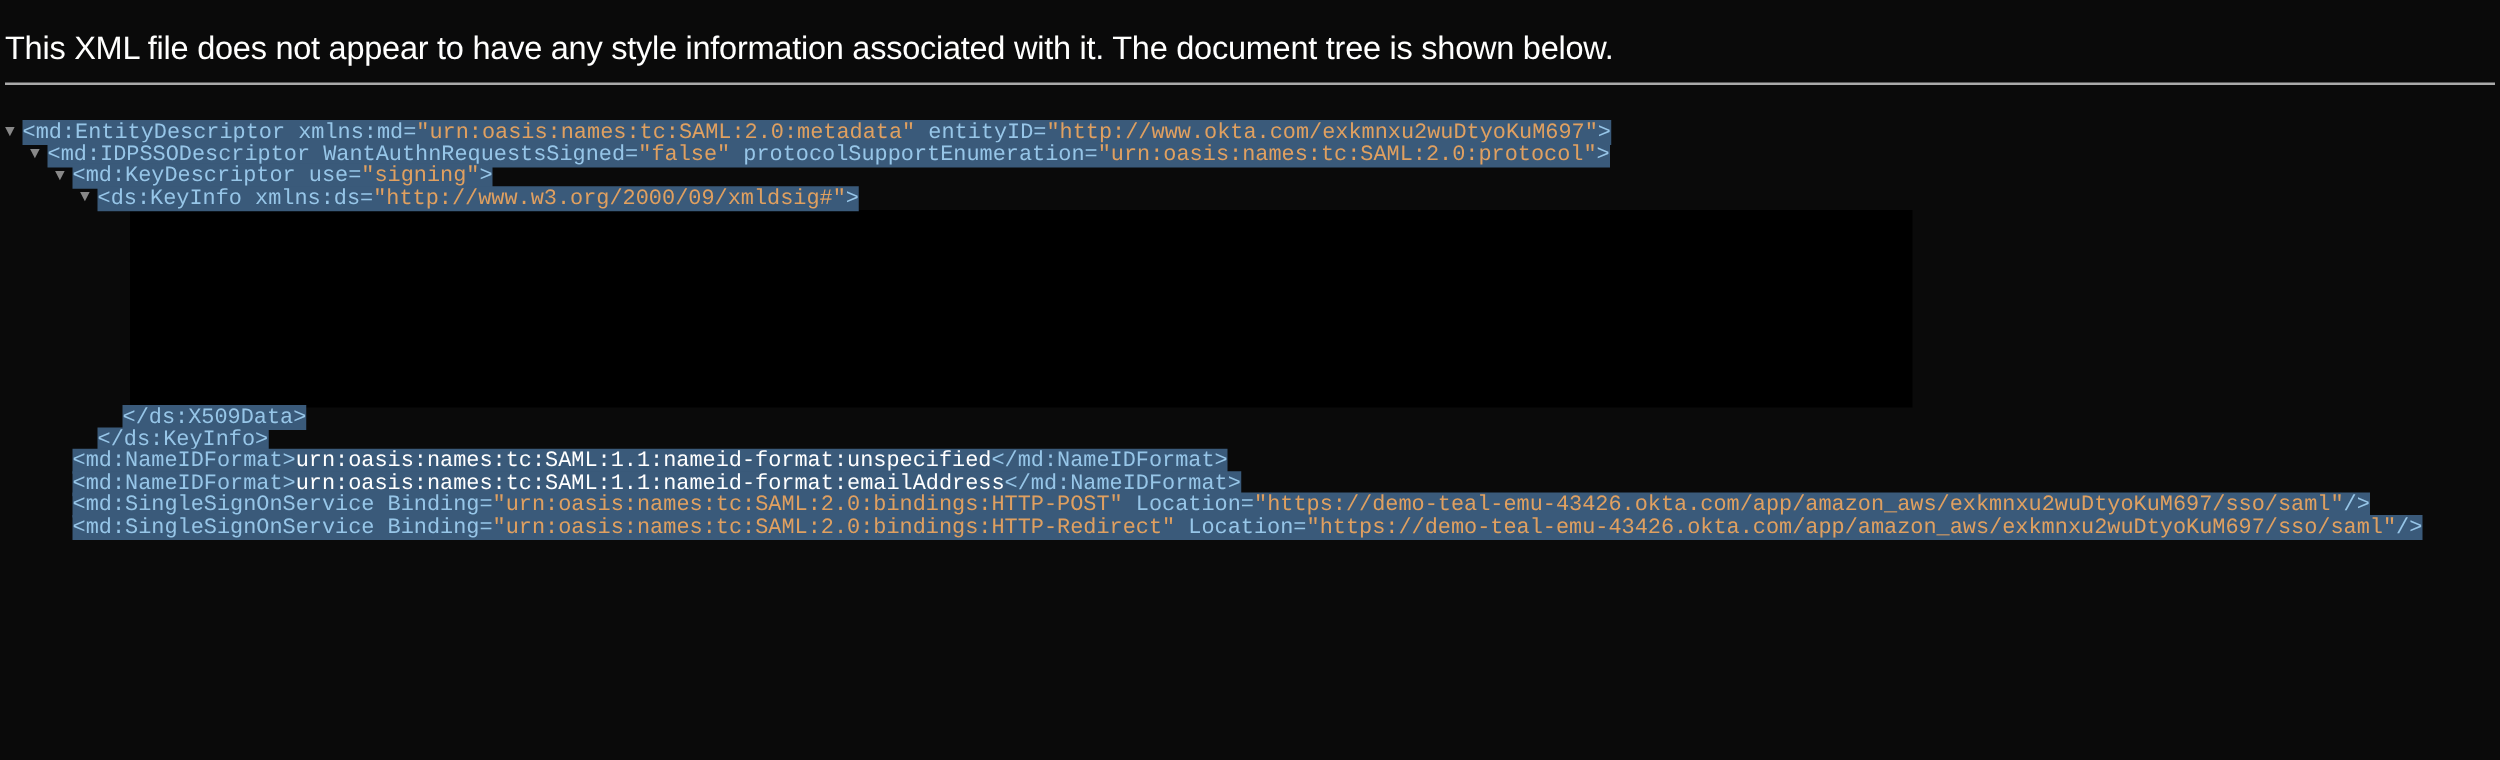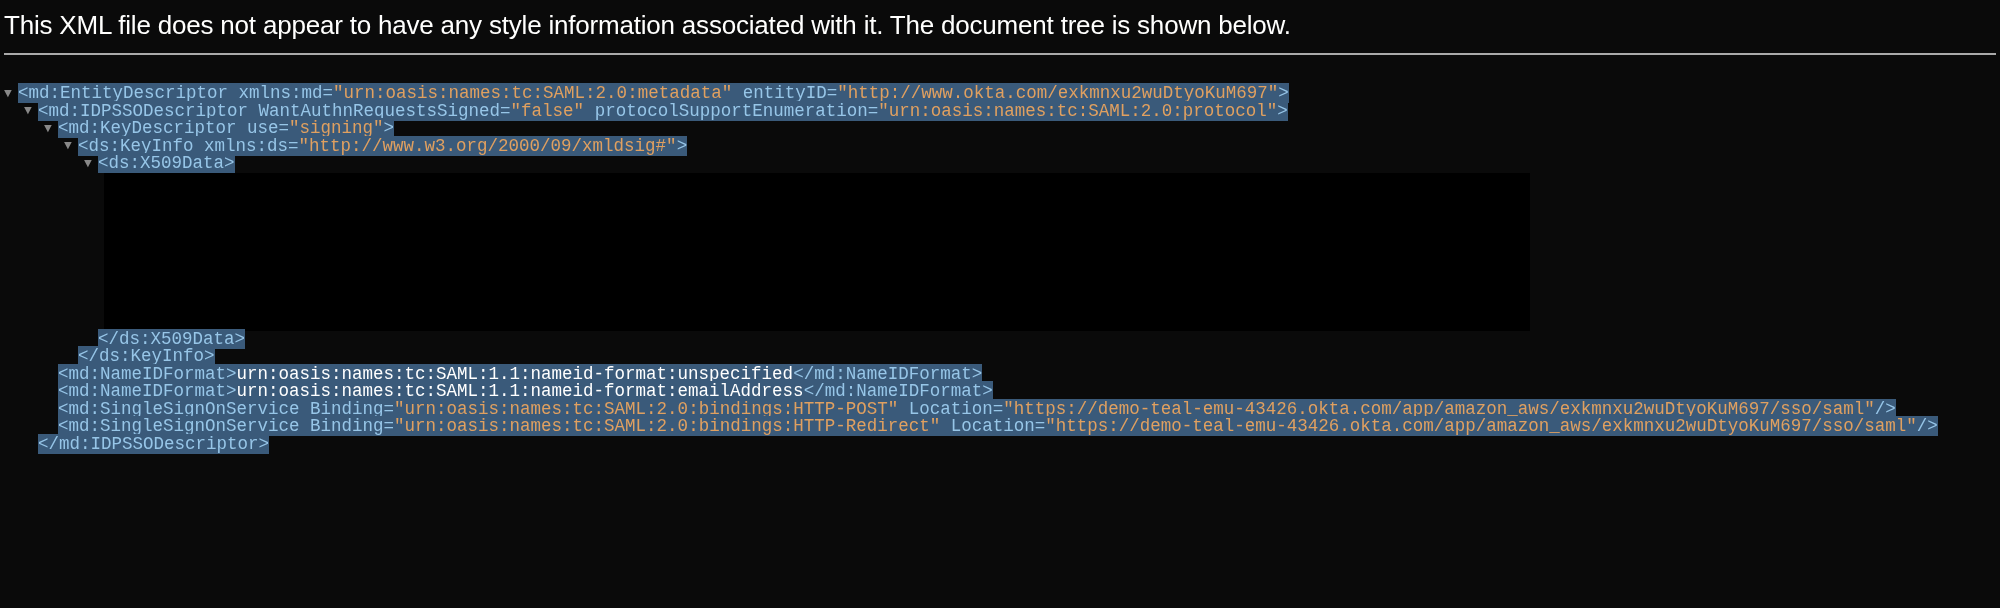--- a/index.html
+++ b/index.html
@@ -9,21 +9,21 @@
       font-size: 17px;
       color: #e0e0e0;
       width: 2000px;
       height: 608px;
       overflow: hidden;
     }
     .header-msg {
       font-family: -apple-system, BlinkMacSystemFont, 'Segoe UI', Helvetica, Arial, sans-serif;
       font-size: 26px;
       color: #fffffe;
-      padding: 10px 4px 12px 4px;
+      padding: 23px 4px 12px 4px;
       letter-spacing: -0.2px;
     }
     .divider {
       border-top: 2px solid #aaa;
       margin: 0 4px 8px 4px;
     }
     .xml-tree {
       padding-left: 4px;
       font-size: 17.5px;
       line-height: 1.0;
@@ -78,23 +78,20 @@
   </div>
 
   <div class="line indent-2">
     <span class="twisty">▼</span><span class="hl"><span class="tag">&lt;md:KeyDescriptor</span><span class="attrname"> use</span><span class="tag">=</span><span class="attrval">"signing"</span><span class="tag">&gt;</span></span>
   </div>
 
   <div class="line indent-3">
     <span class="twisty">▼</span><span class="hl"><span class="tag">&lt;ds:KeyInfo</span><span class="attrname"> xmlns:ds</span><span class="tag">=</span><span class="attrval">"http://www.w3.org/2000/09/xmldsig#"</span><span class="tag">&gt;</span></span>
   </div>
 
-  <div class="line indent-4">
-    <span class="twisty">▼</span><span class="hl"><span class="tag">&lt;ds:X509Data&gt;</span></span>
-  </div>
 
   <div class="redacted-block"></div>
 
   <div class="line indent-4">
     <span class="twisty"></span><span class="hl"><span class="tag">&lt;/ds:X509Data&gt;</span></span>
   </div>
 
   <div class="line indent-3">
     <span class="twisty"></span><span class="hl"><span class="tag">&lt;/ds:KeyInfo&gt;</span></span>
   </div>
@@ -109,18 +106,15 @@
   </div>
 
   <div class="line indent-2">
     <span class="twisty"></span><span class="hl"><span class="tag">&lt;md:SingleSignOnService</span><span class="attrname"> Binding</span><span class="tag">=</span><span class="attrval">"urn:oasis:names:tc:SAML:2.0:bindings:HTTP-POST"</span><span class="attrname"> Location</span><span class="tag">=</span><span class="attrval">"https://demo-teal-emu-43426.okta.com/app/amazon_aws/exkmnxu2wuDtyoKuM697/sso/saml"</span><span class="tag">/&gt;</span></span>
   </div>
 
   <div class="line indent-2">
     <span class="twisty"></span><span class="hl"><span class="tag">&lt;md:SingleSignOnService</span><span class="attrname"> Binding</span><span class="tag">=</span><span class="attrval">"urn:oasis:names:tc:SAML:2.0:bindings:HTTP-Redirect"</span><span class="attrname"> Location</span><span class="tag">=</span><span class="attrval">"https://demo-teal-emu-43426.okta.com/app/amazon_aws/exkmnxu2wuDtyoKuM697/sso/saml"</span><span class="tag">/&gt;</span></span>
   </div>
 
-  <div class="line indent-1">
-    <span class="twisty"></span><span class="hl"><span class="tag">&lt;/md:IDPSSODescriptor&gt;</span></span>
-  </div>
 
 
 </div>
 
 </body></html>

